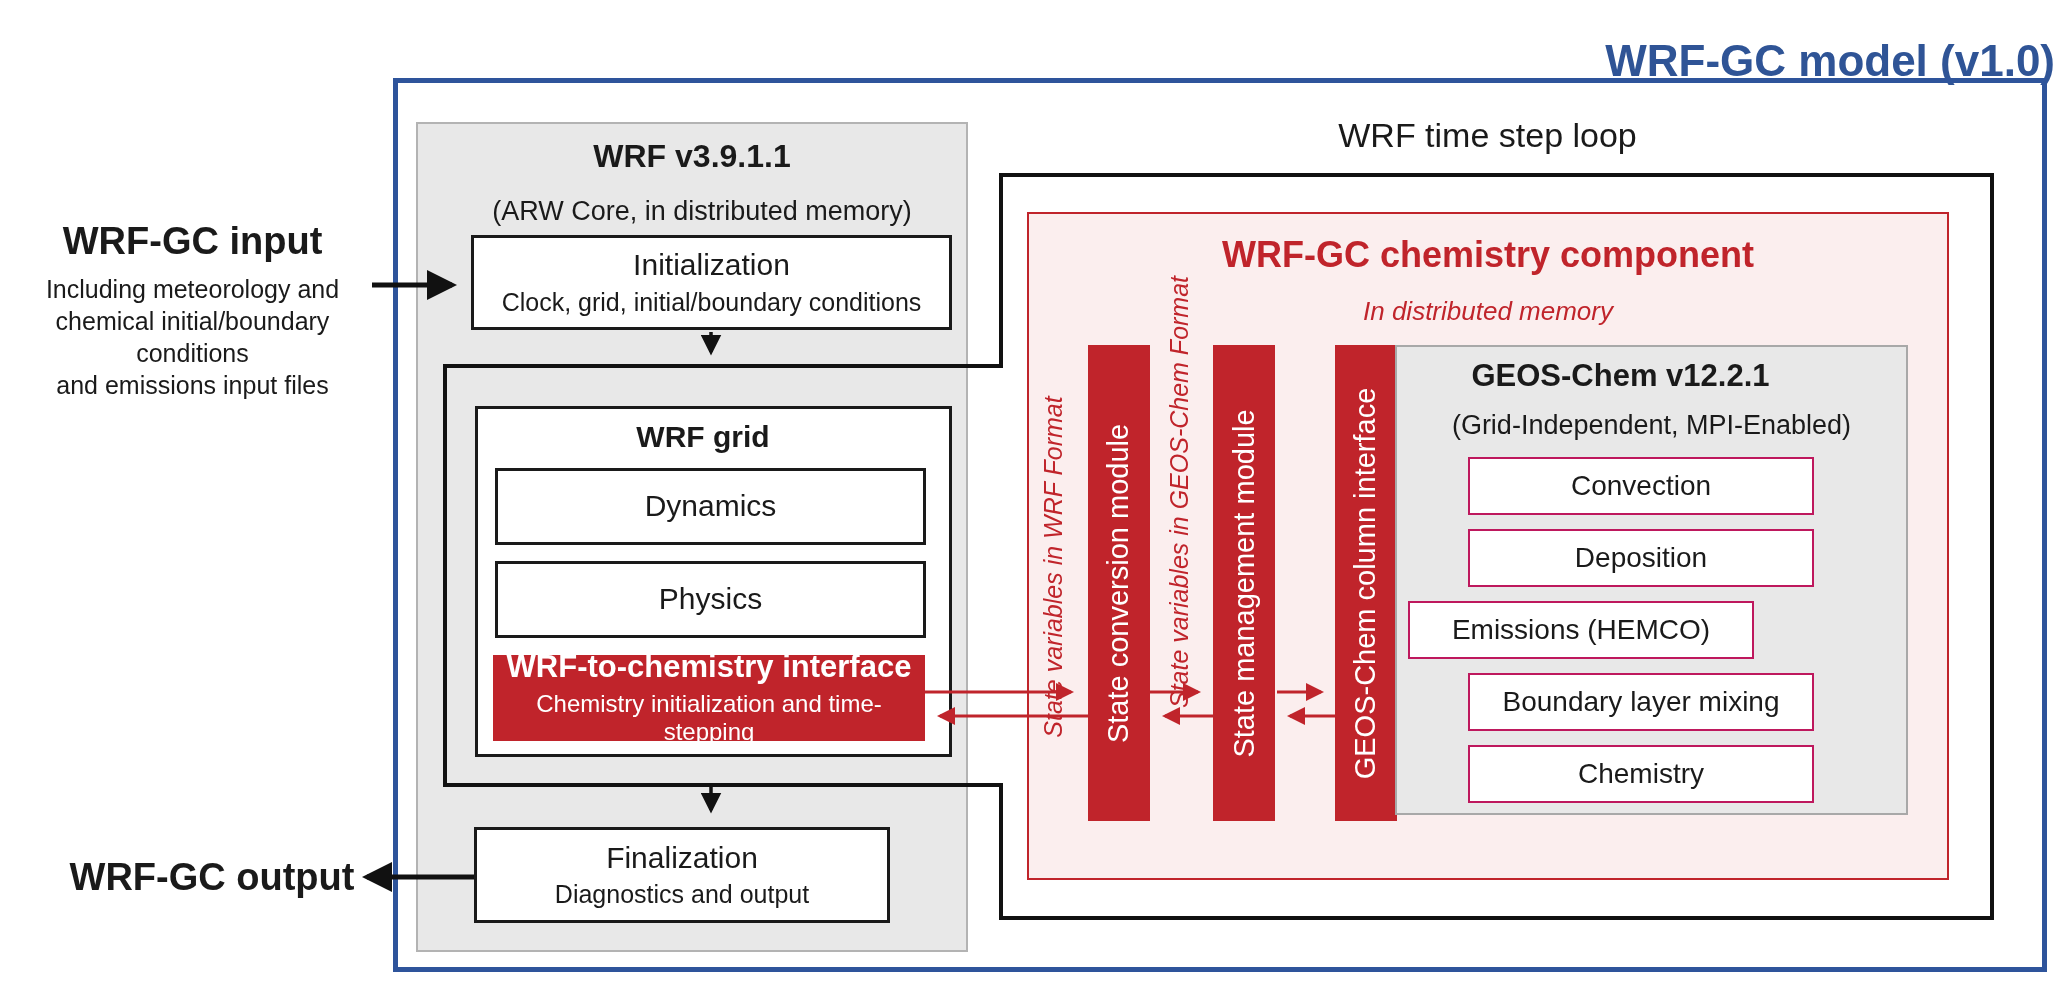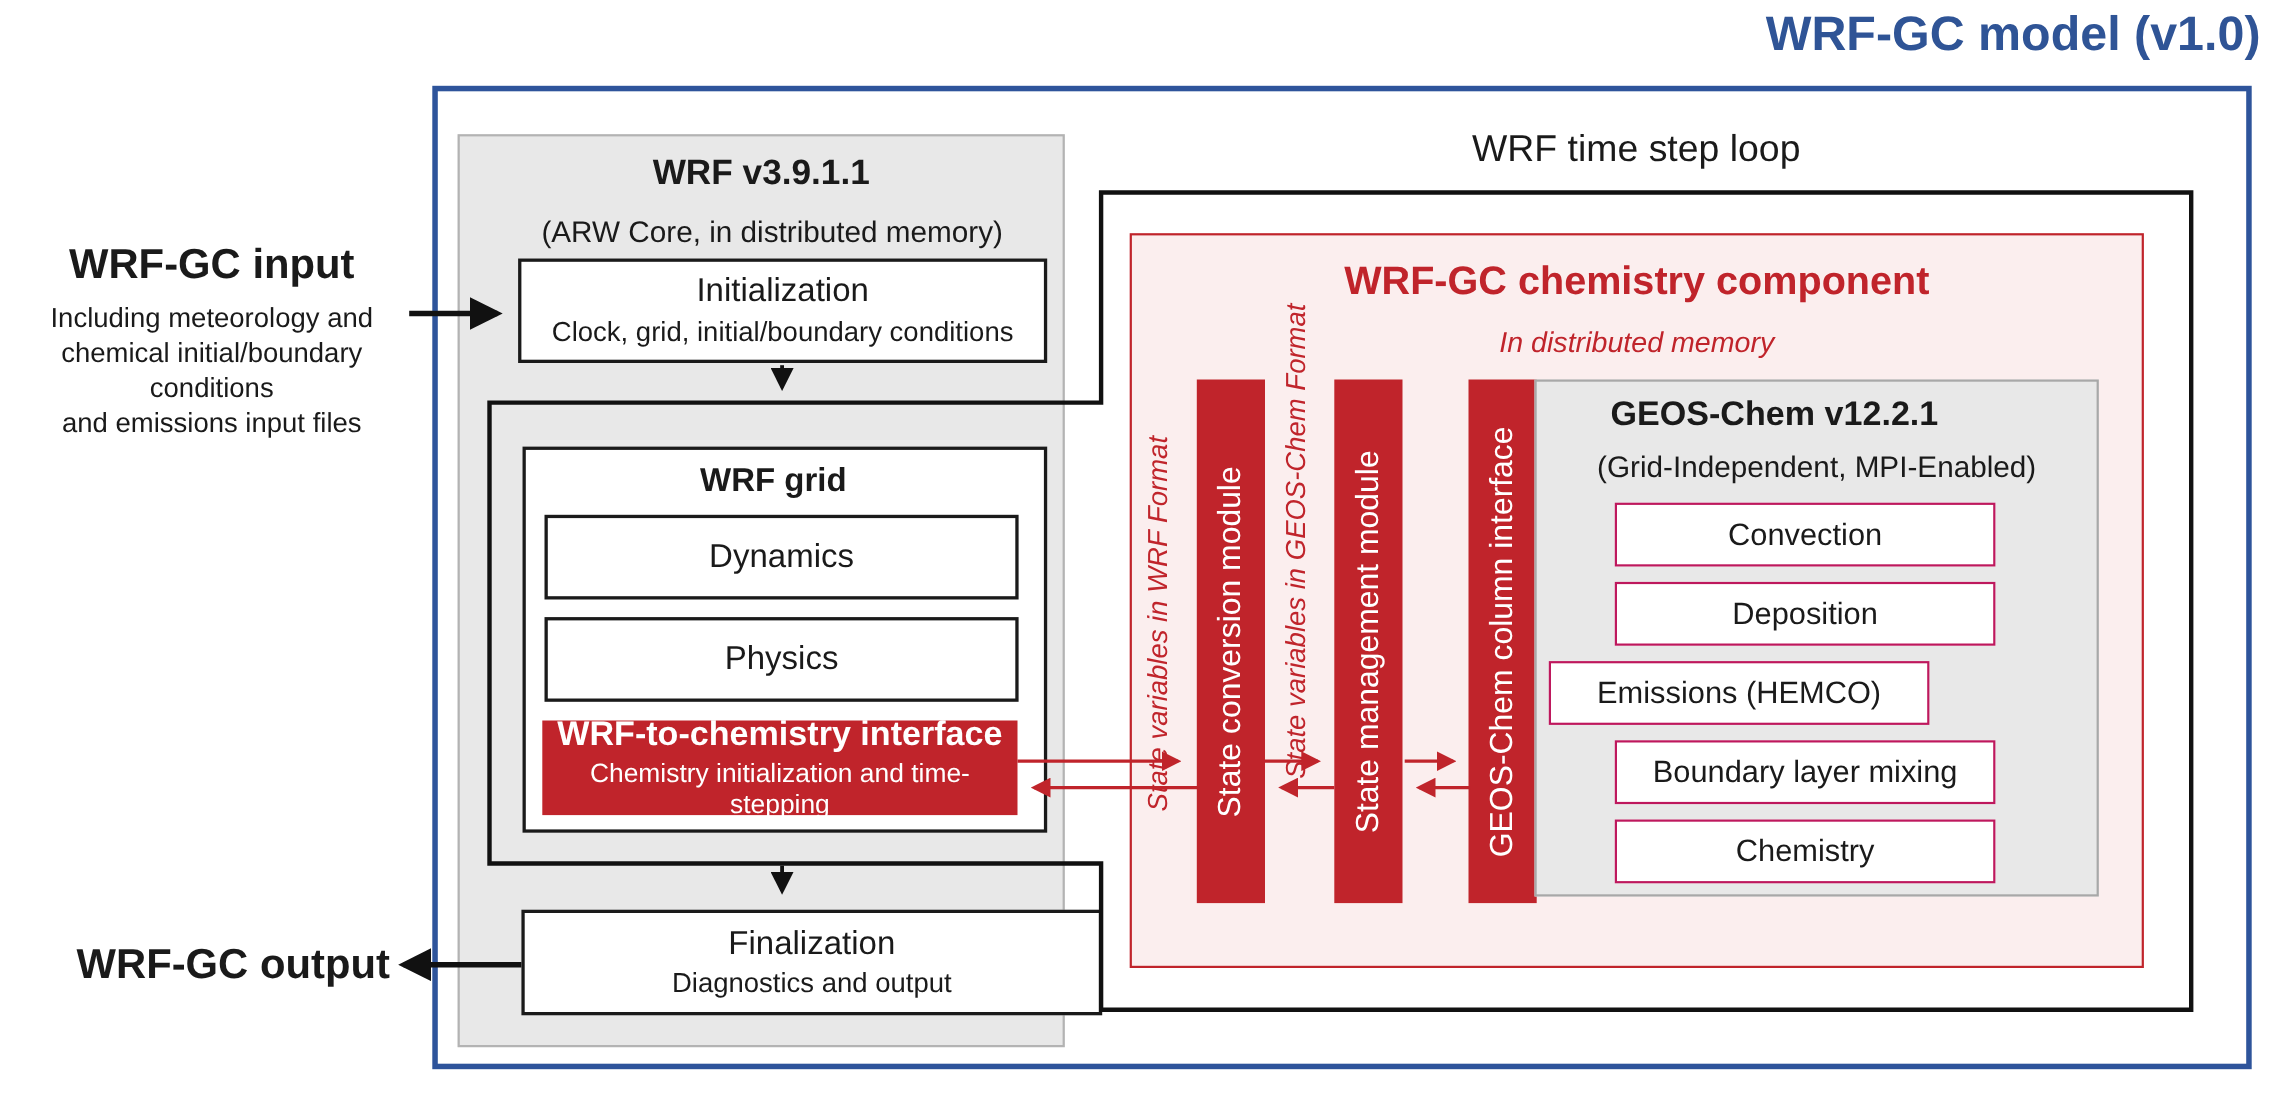--- a/index.html
+++ b/index.html
@@ -2,21 +2,21 @@
 <html><head>
 <meta charset="utf-8">
 <style>
   html,body{margin:0;padding:0;background:#ffffff;}
   .canvas{
     position:relative;width:2067px;height:995px;background:#ffffff;overflow:hidden;
     font-family:"Liberation Sans",sans-serif;color:#1a1a1a;
   }
   .abs{position:absolute;box-sizing:border-box;}
   .center{display:flex;flex-direction:column;align-items:center;justify-content:center;text-align:center;}
-  .page-title{font-size:44px;font-weight:bold;color:#2f5496;text-align:right;white-space:nowrap;}
+  .page-title{font-size:44px;font-weight:bold;color:#2f5496;text-align:right;white-space:nowrap;margin-top:30px;}
   .blue-frame{border:5px solid #2e549b;}
   .gray-panel{background:#e8e8e8;border:2px solid #b3b3b3;}
   .panel-title{font-size:32px;font-weight:bold;}
   .panel-sub{font-size:27px;margin-left:10px;}
   .wbox{background:#ffffff;border:3px solid #1a1a1a;}
   .wbox .t{font-size:30px;line-height:1.15;}
   .wbox .s{font-size:25px;line-height:1.2;margin-top:4px;}
   .grid-title{font-size:30px;font-weight:bold;}
   .redbox{background:#c0242b;border:none;color:#ffffff;}
   .redbox .t{font-size:31px;font-weight:bold;line-height:1.1;}
@@ -77,40 +77,40 @@
     <div class="t">Dynamics</div>
   </div>
   <div class="abs wbox center" style="left:495px;top:561px;width:431px;height:77px;">
     <div class="t">Physics</div>
   </div>
   <div class="abs redbox center" style="left:493px;top:655px;width:432px;height:86px;">
     <div class="t">WRF-to-chemistry interface</div>
     <div class="s">Chemistry initialization and time-stepping</div>
   </div>
 
-  <div class="abs wbox center" style="left:474px;top:827px;width:528px;height:96px;">
+  <div class="abs wbox center" style="left:474px;top:827px;width:416px;height:96px;">
     <div class="t">Finalization</div>
     <div class="s">Diagnostics and output</div>
   </div>
 
   <div class="state-label" style="left:1053px;top:567px;">State variables in WRF Format</div>
   <div class="state-label" style="left:1179px;top:492px;">State variables in GEOS-Chem Format</div>
 
   <div class="abs vbar" style="left:1088px;top:345px;width:62px;height:476px;">
     <div class="vbar-label">State conversion module</div>
   </div>
   <div class="abs vbar" style="left:1213px;top:345px;width:62px;height:476px;">
     <div class="vbar-label">State management module</div>
   </div>
   <div class="abs vbar" style="left:1335px;top:345px;width:62px;height:476px;">
     <div class="vbar-label">GEOS-Chem column interface</div>
   </div>
 
   <div class="abs gray-panel" style="left:1395px;top:345px;width:513px;height:470px;border-color:#a8a8a8;"></div>
-  <div class="abs gc-title" style="left:1464px;top:358px;width:513px;">GEOS-Chem v12.2.1</div>
+  <div class="abs gc-title" style="left:1364px;top:358px;width:513px;text-align:center;">GEOS-Chem v12.2.1</div>
   <div class="abs gc-sub" style="left:1395px;top:410px;width:513px;text-align:center;">(Grid-Independent, MPI-Enabled)</div>
 
   <div class="abs proc center" style="left:1468px;top:457px;width:346px;height:58px;">
     <div>Convection</div>
   </div>
   <div class="abs proc center" style="left:1468px;top:529px;width:346px;height:58px;">
     <div>Deposition</div>
   </div>
   <div class="abs proc center" style="left:1408px;top:601px;width:346px;height:58px;">
     <div>Emissions (HEMCO)</div>

